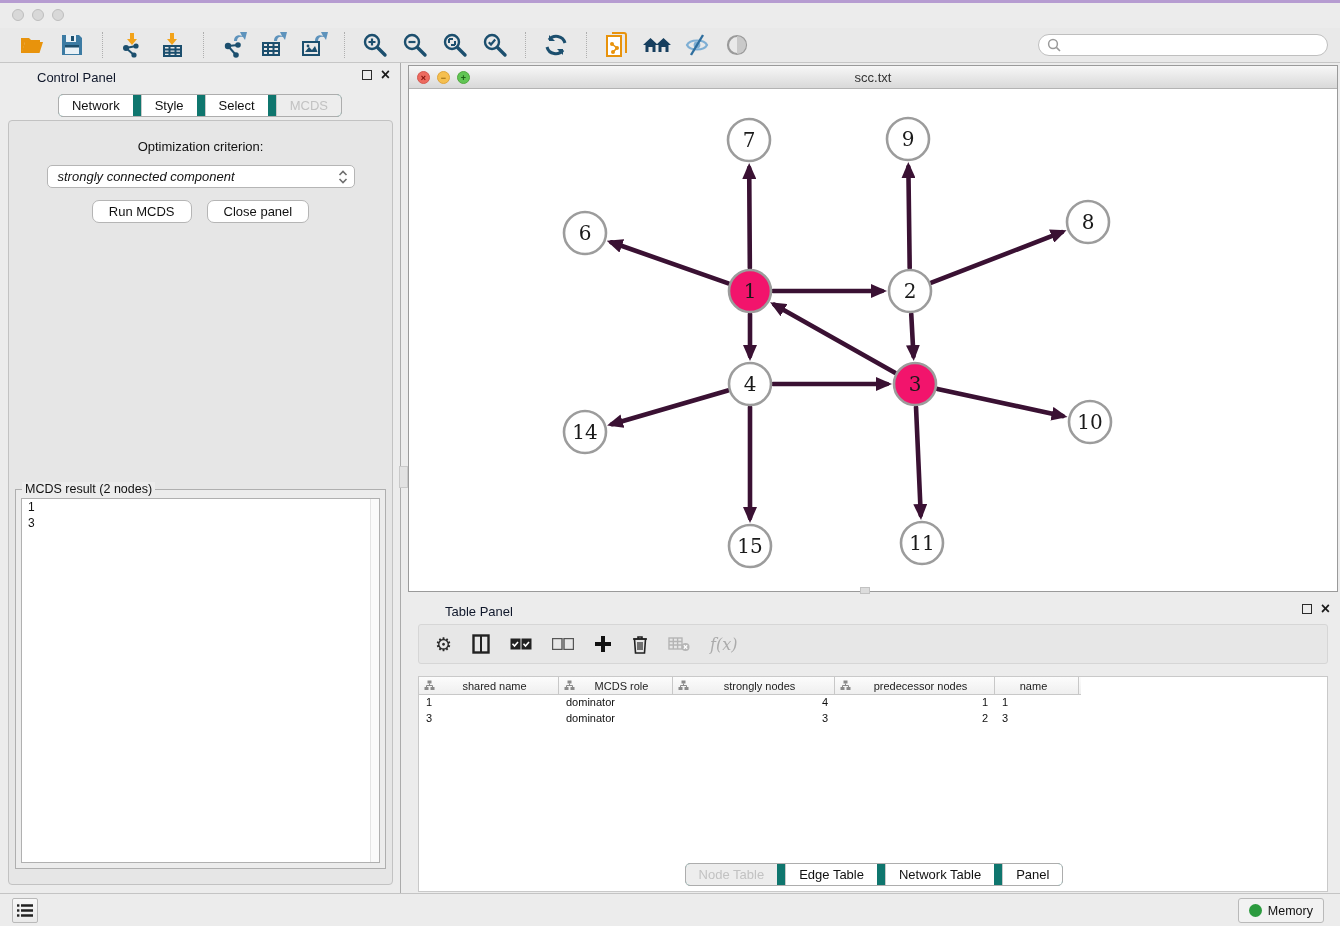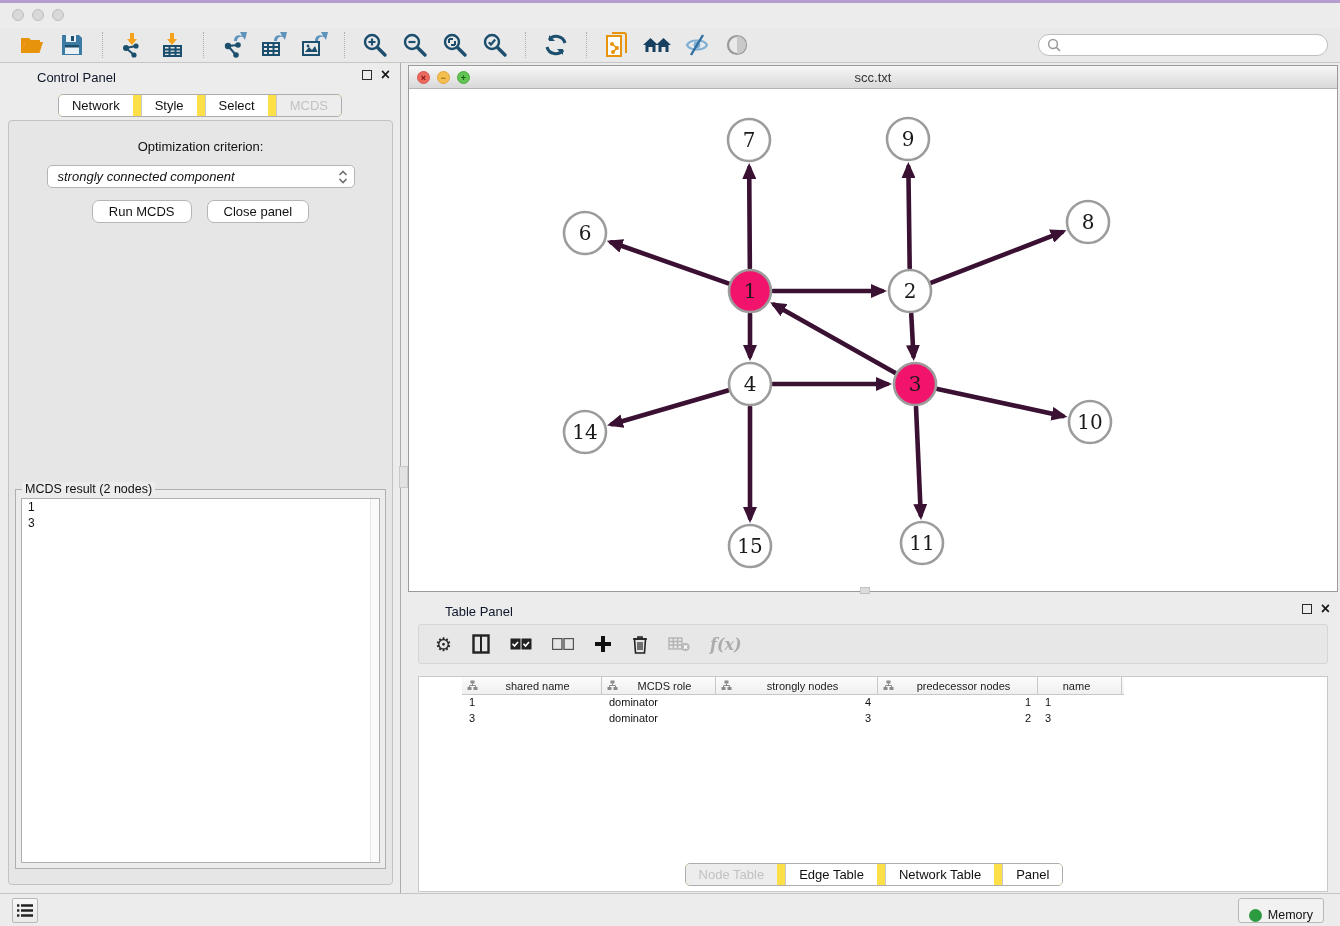--- a/index.html
+++ b/index.html
@@ -25,21 +25,21 @@
 
   
   .control-panel { position:absolute; left:0; top:63px; width:401px; height:830px; background:#ECECEC;
                    border-right:1px solid #ABABAB; }
   .panel-header { position:relative; height:27px; }
   .panel-title { position:absolute; left:15px; top:7px; font-size:13px; color:#0f172a;margin-left:22px; }
   .panel-icons { position:absolute; right:10px; top:6px; display:flex; align-items:center; gap:9px; }
   .float-box { width:10px; height:10px; border:1.6px solid #2b2b2b; }
   .close-x { font-size:16px; font-weight:bold; color:#1a1a1a; line-height:12px; }
 
-  .segctl { display:inline-flex; border:1px solid #ADADAD; border-radius:5px; overflow:hidden; background:#fde047;gap:8px; }
+  .segctl { display:inline-flex; border:1px solid #ADADAD; border-radius:5px; overflow:hidden; background:#0f766e;gap:8px; }
   .seg { padding:3px 13px; font-size:13px; border-left:1px solid #C9C9C9; color:#111; background:#fff; white-space:nowrap; }
   .seg:first-child { border-left:none; }
   .seg.active { color:#C2C2C2; background:#EDEDED; }
   .cp-tabs-row { position:absolute; left:0; top:31px; width:100%; text-align:center; }
 
   .cp-content { position:absolute; left:8px; top:57px; width:385px; height:765px; background:#E6E6E6;
                 border:1px solid #C2C2C2; border-radius:4px; }
   .opt-label { margin-top:18px; text-align:center; font-size:13px; color:#111; }
   .criterion-select { margin:11px auto 0 auto; width:308px; height:23px; background:#fff; border:1px solid #B5B5B5;
                       border-radius:5px; display:flex; align-items:center; padding:0 6px 0 10px;font-style:italic; }
@@ -72,36 +72,36 @@
   .graph-area { position:relative; width:928px; height:502px; }
   .hdivider-grip { position:absolute; left:860px; top:587px; width:10px; height:7px; background:#DCDCDC; border:1px solid #C2C2C2; }
 
   
   .table-panel { position:absolute; left:408px; top:597px; width:932px; height:292px; background:#ECECEC; }
   .tp-header { position:relative; height:23px; }
   .tp-toolbar { position:absolute; left:10px; right:12px; top:27px; height:40px; background:#E7E7E7;
                 border:1px solid #D6D6D6; border-radius:3px; display:flex; align-items:center; padding-left:16px; gap:20px; }
   .tp-icon { display:flex; align-items:center; justify-content:center; }
   .gear-glyph { font-size:19px; color:#2b2b2b; line-height:19px; }
-  .fx-label { font-family:"DejaVu Serif", serif; font-style:italic; font-size:16px; color:#ABABAB;font-weight:bold; }
-  .tp-table { position:absolute; left:10px; right:12px; top:79px; height:216px; background:#fff; border:1px solid #C9C9C9; overflow:hidden;padding-left:43px; }
+  .fx-label { font-family:"DejaVu Serif", serif; font-style:italic; font-size:16px; color:#ABABAB; }
+  .tp-table { position:absolute; left:10px; right:12px; top:79px; height:216px; background:#fff; border:1px solid #C9C9C9; overflow:hidden; }
   .thead { display:flex; height:18px; border-bottom:1px solid #C8C8C8; width:662px; background:linear-gradient(#FCFCFC,#EFEFEF); }
   .th { display:flex; align-items:center; border-right:1px solid #C8C8C8; font-size:11px; color:#222; }
   .th .hicon { margin:0 2px 0 5px; display:flex; }
   .th .hlabel { flex:1; text-align:center; padding-right:6px; }
   .trow { display:flex; height:16px; }
   .td { font-size:11px; color:#111; padding:1px 7px 0 7px; }
   .tp-tabs-row { position:absolute; left:0; width:100%; top:266px; text-align:center; }
 
   
   .status-bar { position:absolute; left:0; top:893px; width:1340px; height:33px; background:#ECECEC; border-top:1px solid #C4C4C4; }
   .list-btn { position:absolute; left:12px; top:4px; width:26px; height:25px; background:linear-gradient(#F8F8F8,#E9E9E9);
               border:1px solid #B9B9B9; border-radius:2px; display:flex; align-items:center; justify-content:center; }
   .memory-btn { position:absolute; right:16px; top:4px; height:25px; padding:0 10px; background:#F2F2F2;
-                border:1px solid #B9B9B9; border-radius:3px; display:flex; align-items:flex-end; gap:6px; }
+                border:1px solid #B9B9B9; border-radius:3px; display:flex; align-items:center; gap:6px; }
   .memory-dot { width:13px; height:13px; border-radius:50%; background:#2C9B3F; }
   .memory-label { font-size:12.5px; color:#111; }
 </style>
 </head>
 <body>
 
 <div class="app">
   <div class="top-strip"></div>
 
   <div class="titlebar">

